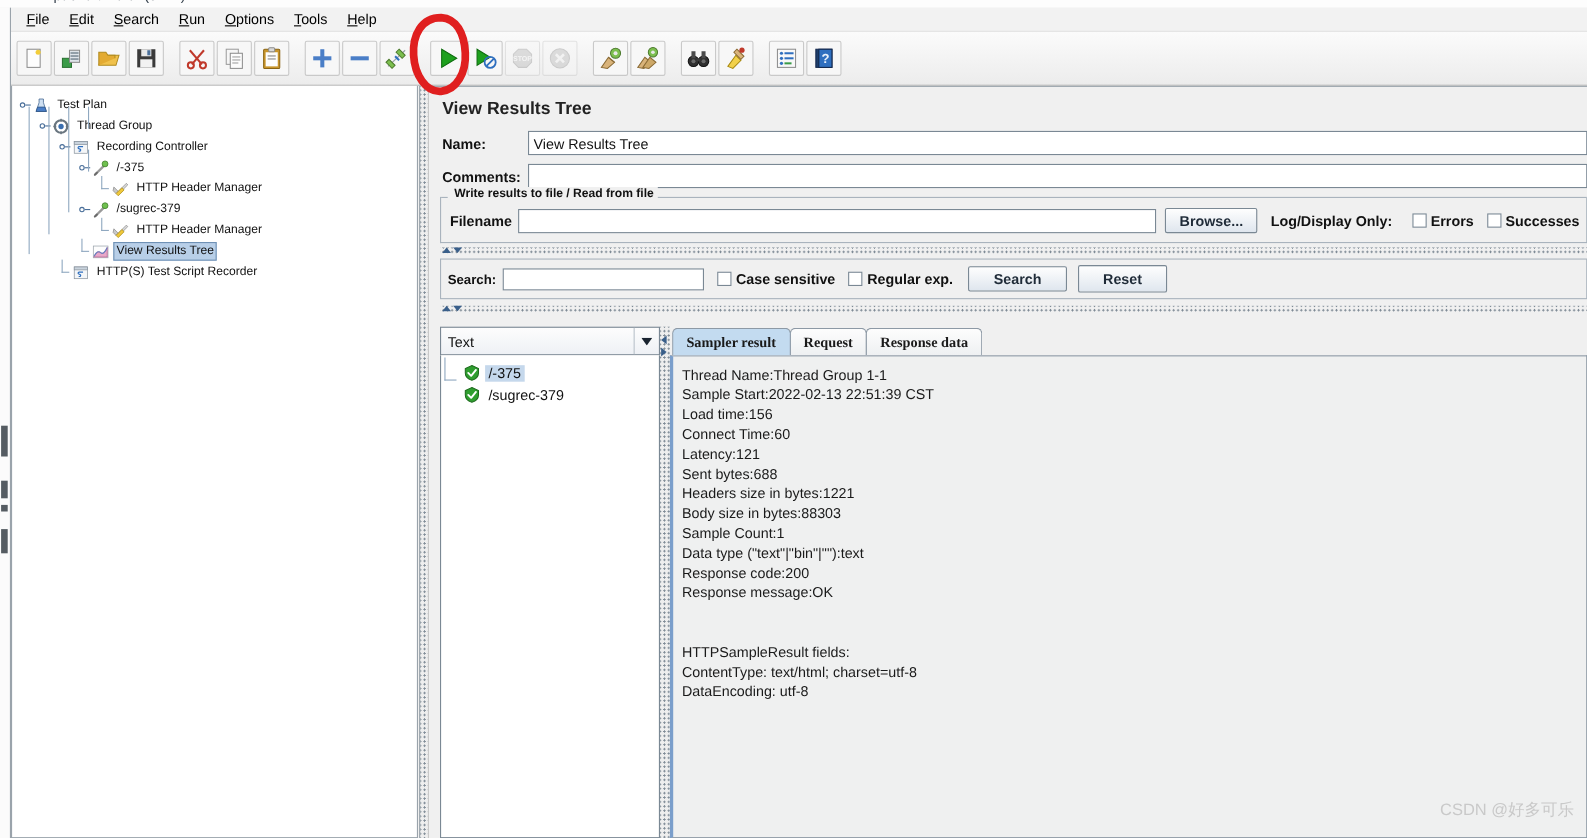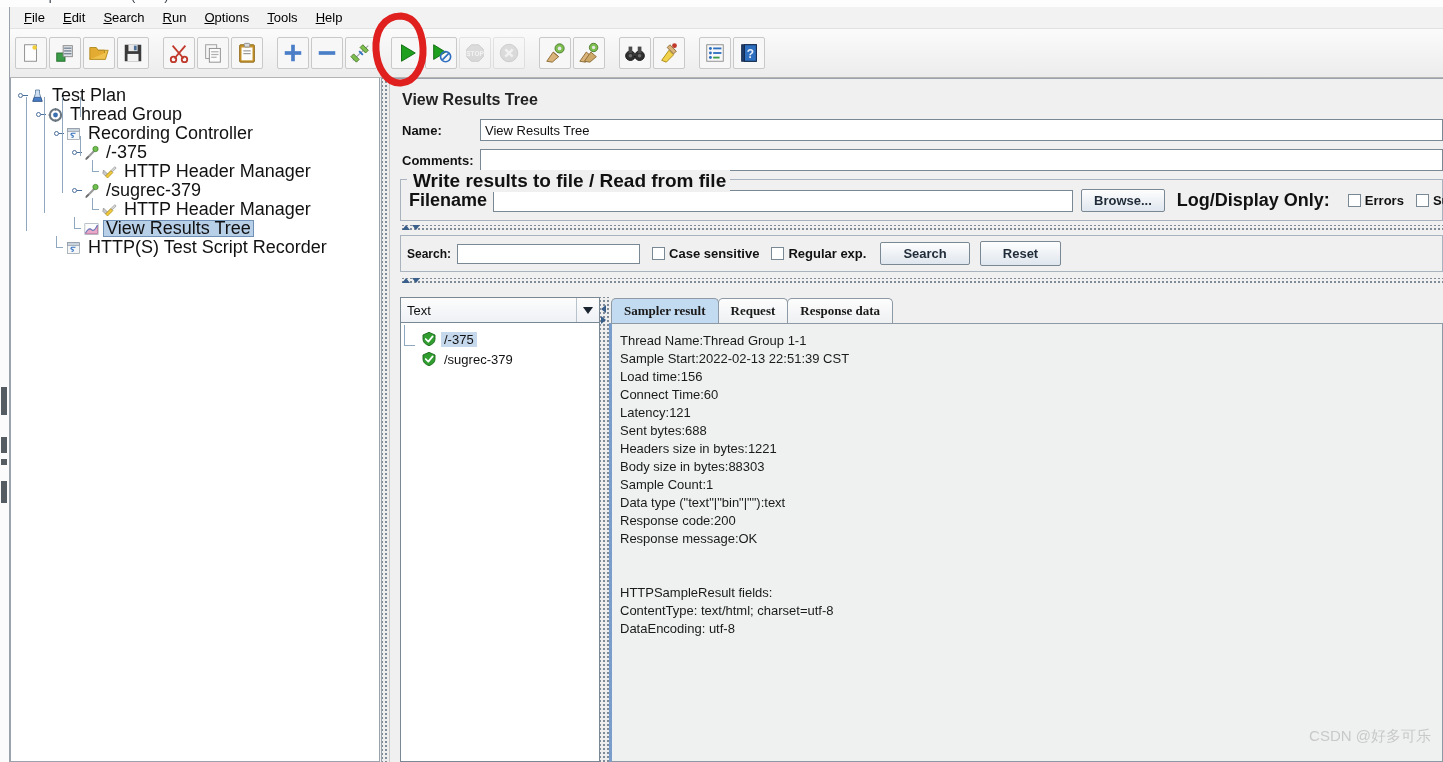--- a/index.html
+++ b/index.html
@@ -120,21 +120,21 @@
 
   
   .tree { padding: 8px 0 0 6px; }
   .tnode {
     display: flex; align-items: center;
     height: 19px;
     position: relative;
     white-space: nowrap;
   }
   .tnode .lbl {
-    font-size: 18px; color: #111;
+    font-size: 11px; color: #111;
     padding: 0 3px;
     line-height: 15px;
   }
   .tnode .lbl.sel {
     background: #b8cfe8;
     border: 1px solid #6f91b5;
     padding: 0 2px;
   }
   .handle {
     width: 11px; height: 11px;
@@ -219,32 +219,32 @@
     margin: 4px 0 0 10px;
     border: 1px solid #a9b3bd;
     border-top: none;
     position: relative;
     padding: 6px 0 8px 0;
   }
   .groupbox .gb-legend {
     position: absolute; top: -9px; left: 8px;
     background: #f0f0f0;
     padding: 0 4px;
-    font-size: 19px; font-weight: bold; color: #111;
+    font-size: 11px; font-weight: bold; color: #111;
     white-space: nowrap;
   }
   .gb-line-l { position: absolute; left: 0; top: 0; width: 6px; height: 1px; background: #a9b3bd; }
   .gb-line-r { position: absolute; left: 168px; right: 0; top: 0; height: 1px; background: #a9b3bd; }
 
   .file-row {
     display: flex; align-items: center;
     padding: 4px 0 0 8px;
   }
   .file-row .flabel2 {
-    font-size: 18px; font-weight: bold; color: #111;
+    font-size: 13px; font-weight: bold; color: #111;
     margin-right: 6px; white-space: nowrap;
   }
   .btn {
     background: linear-gradient(#fefefe, #dfe6ee);
     border: 1px solid #7a8894;
     border-radius: 2px;
     font-size: 13px;
     font-weight: bold;
     color: #1f2b38;
     padding: 3px 12px;

